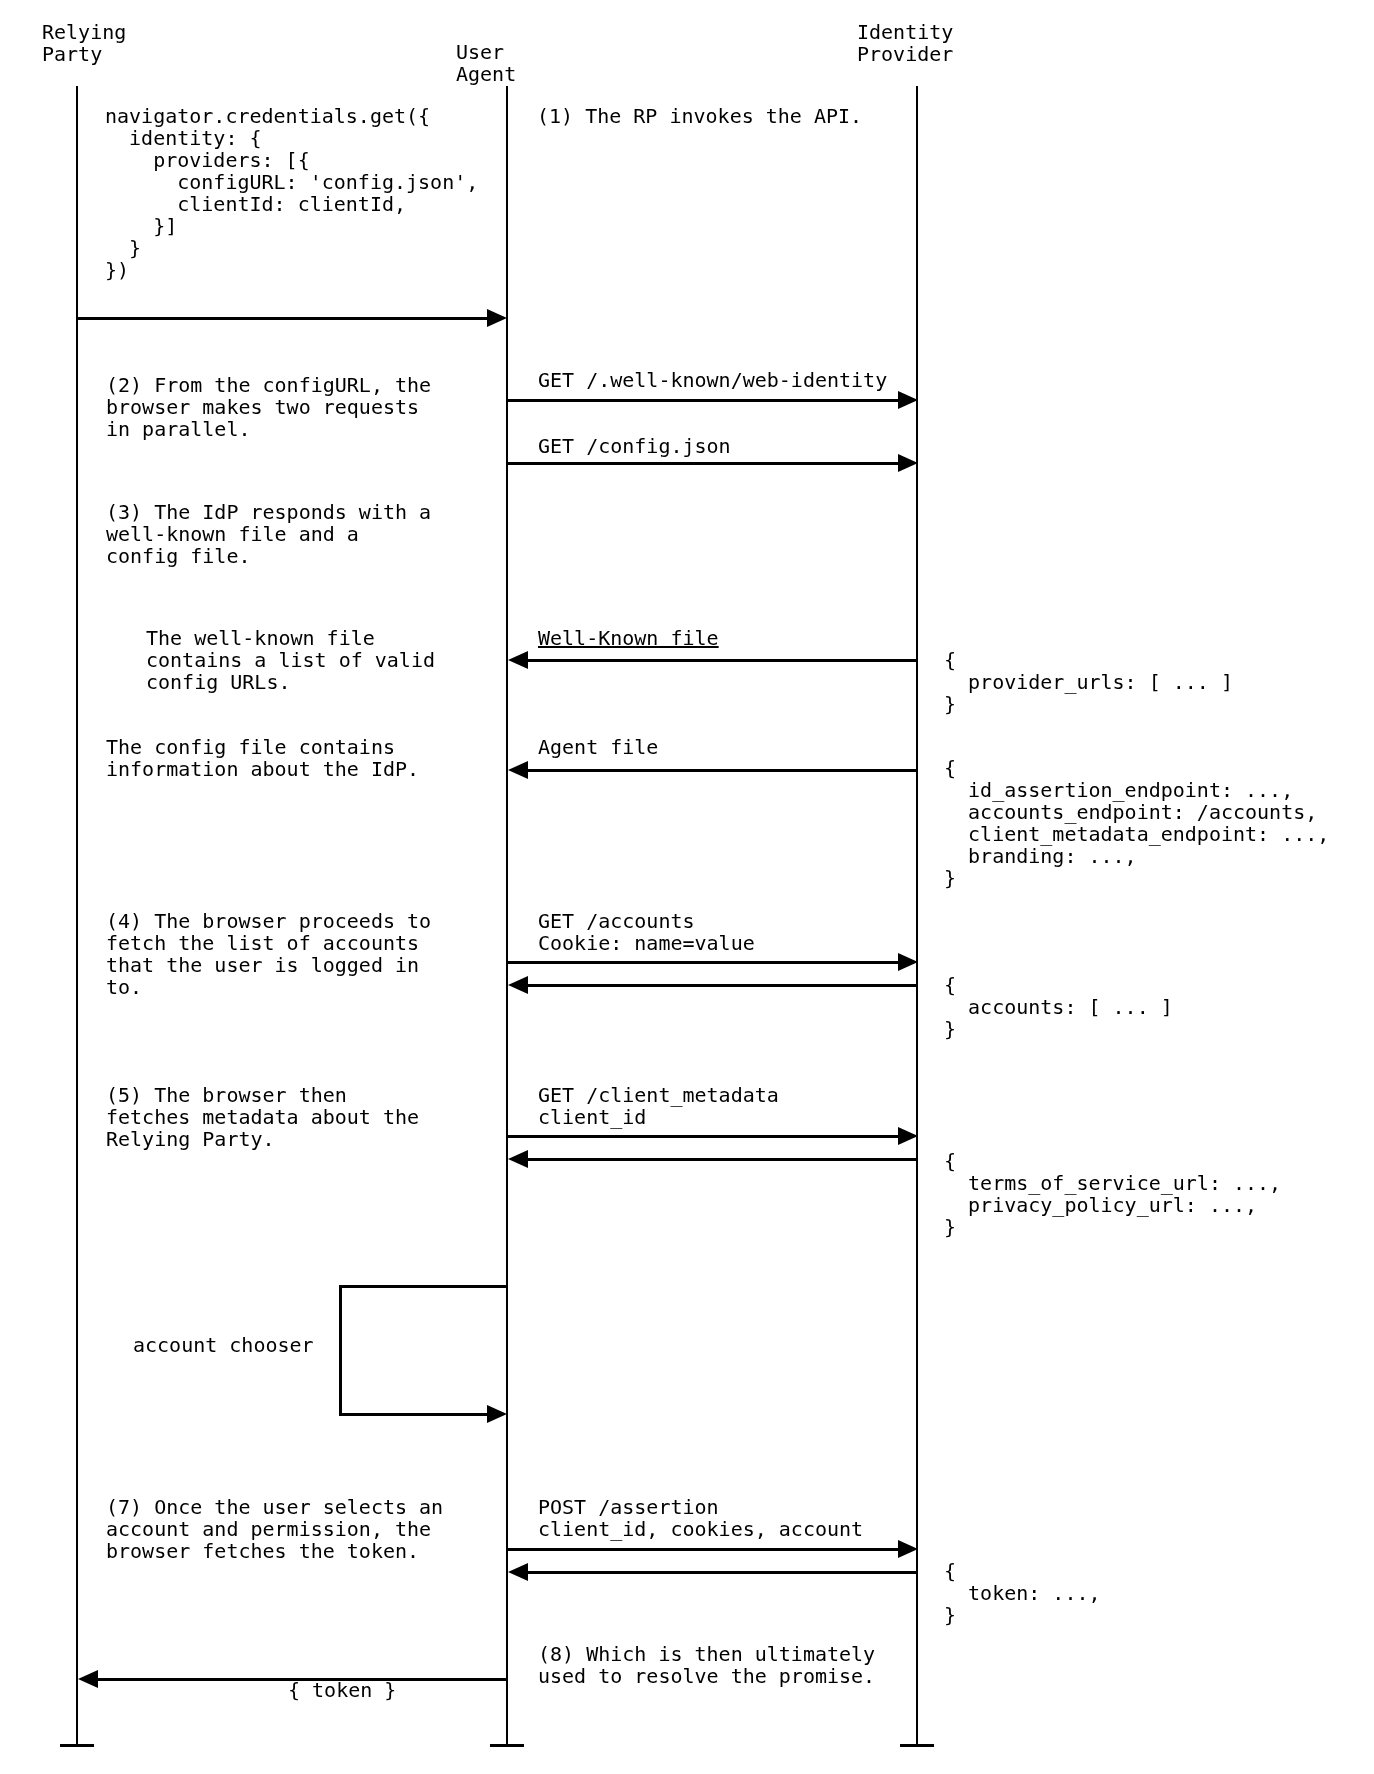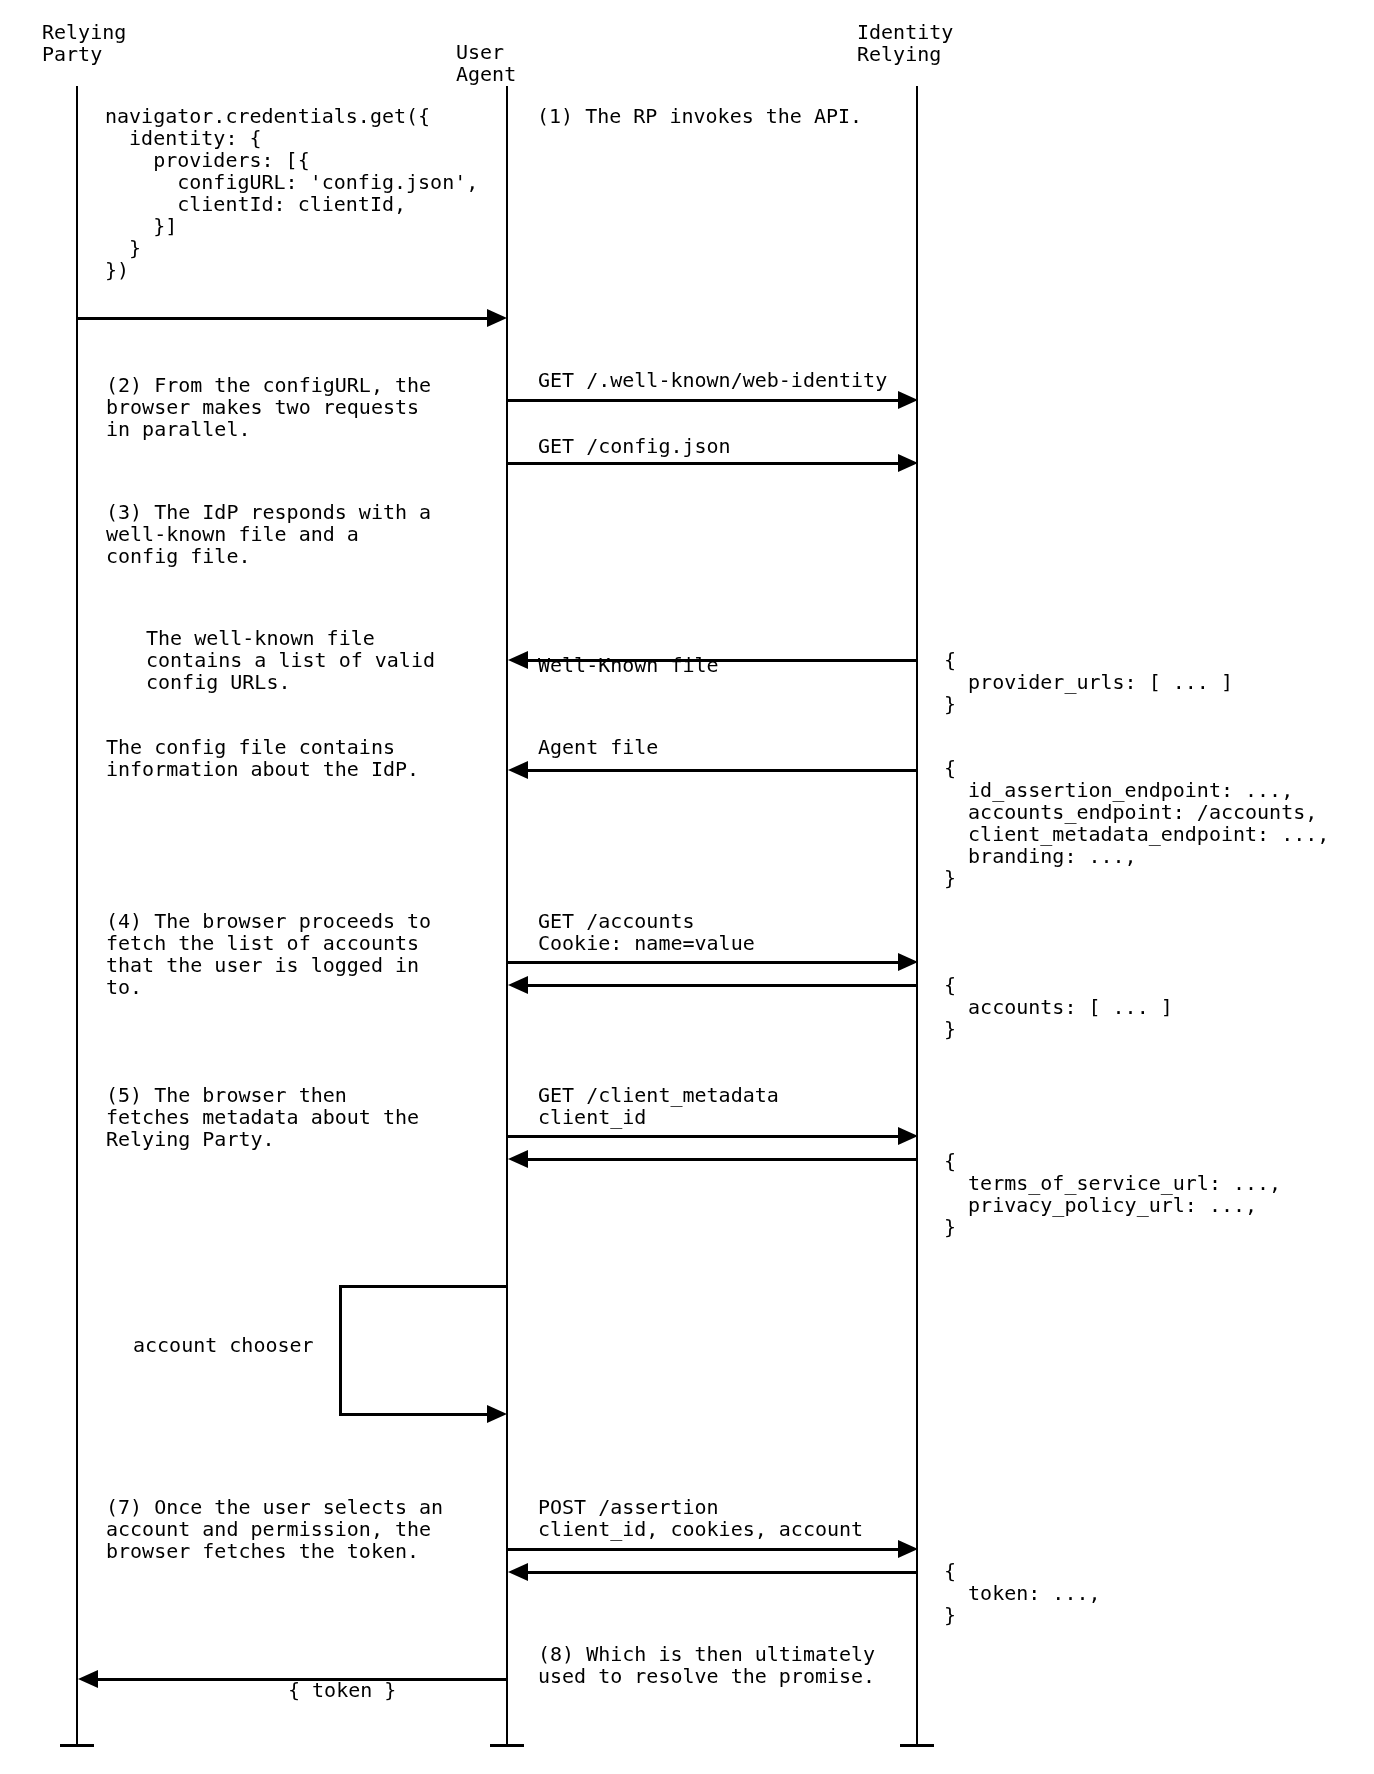--- a/index.html
+++ b/index.html
@@ -41,21 +41,21 @@
 </head>
 <body>
 
 <div id="stage">
 
   <pre class="t" style="left:42px;  top:21px;">Relying
 Party</pre>
   <pre class="t" style="left:456px; top:21px;margin-top:20px;">User
 Agent</pre>
   <pre class="t" style="left:857px; top:21px;">Identity
-Relying</pre>
+Provider</pre>
 
   <div class="vline" style="left:76px;  top:86px; height:1658px;"></div>
   <div class="vline" style="left:506px; top:86px; height:1658px;"></div>
   <div class="vline" style="left:916px; top:86px; height:1658px;"></div>
 
   <div class="foot" style="left:60px;  top:1744px;"></div>
   <div class="foot" style="left:490px; top:1744px;"></div>
   <div class="foot" style="left:900px; top:1744px;"></div>
 
   <pre class="t" style="left:105px; top:105px;">navigator.credentials.get({
@@ -80,21 +80,21 @@
   <div class="hline" style="left:508px; top:462px; width:392px;"></div>
   <div class="arr-r" style="left:898px; top:454px;"></div>
 
   <pre class="t" style="left:106px; top:501px;">(3) The IdP responds with a
 well-known file and a
 config file.</pre>
 
   <pre class="t" style="left:106px; top:627px;margin-left:40px;">The well-known file
 contains a list of valid
 config URLs.</pre>
-  <pre class="t" style="left:538px; top:654px;">Well-Known file</pre>
+  <pre class="t" style="left:538px; top:627px;text-decoration:underline;">Well-Known file</pre>
   <div class="hline" style="left:526px; top:659px; width:390px;"></div>
   <div class="arr-l" style="left:508px; top:651px;"></div>
   <pre class="t" style="left:944px; top:649px;">{
   provider_urls: [ ... ]
 }</pre>
 
   <pre class="t" style="left:106px; top:736px;">The config file contains
 information about the IdP.</pre>
   <pre class="t" style="left:538px; top:736px;">Agent file</pre>
   <div class="hline" style="left:526px; top:769px; width:390px;"></div>

